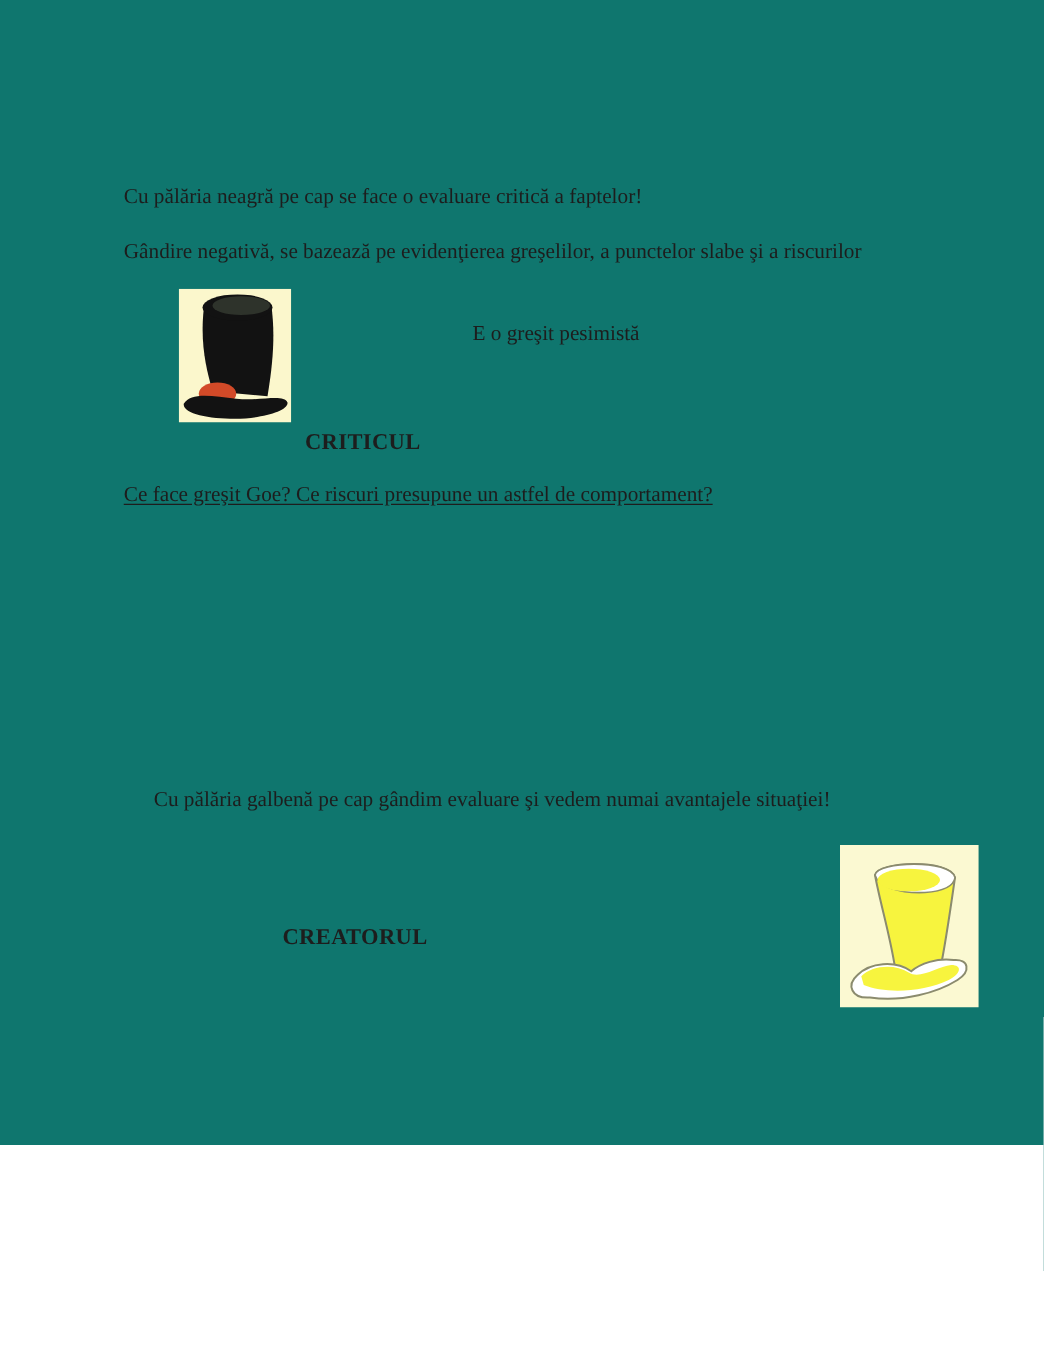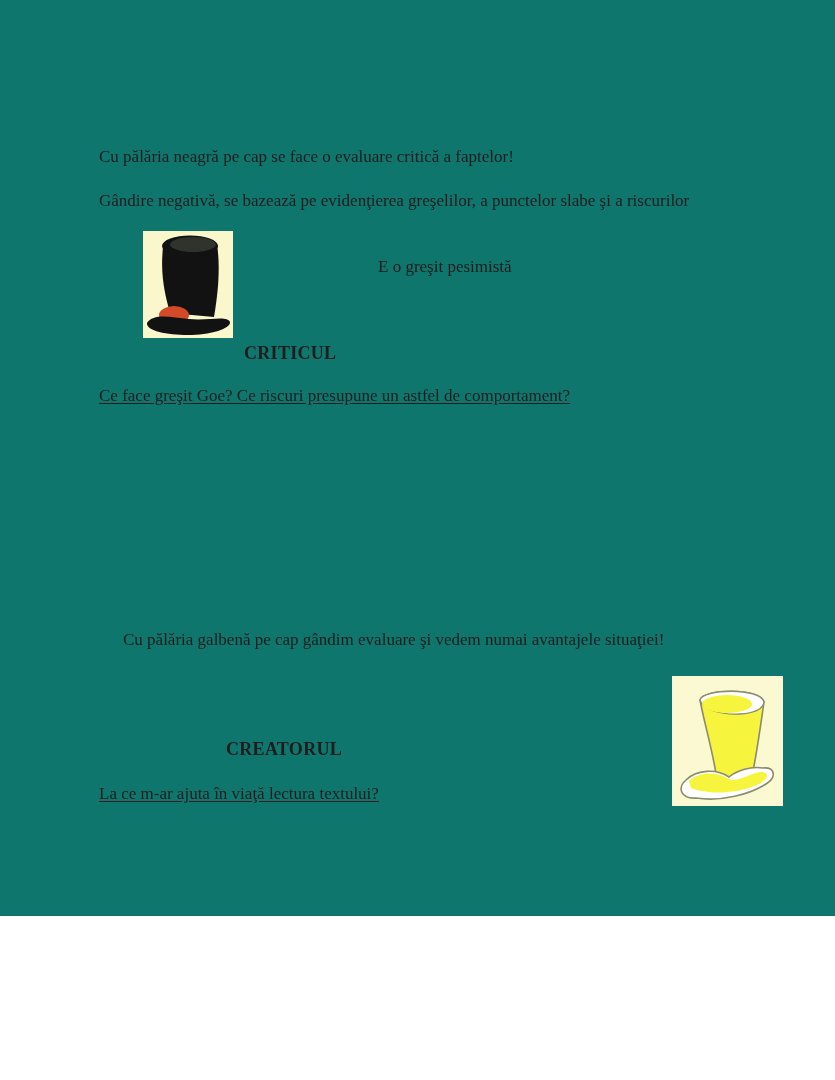--- a/index.html
+++ b/index.html
@@ -69,15 +69,14 @@
     <ellipse cx="55" cy="28" rx="25" ry="9" fill="#f7f43e"></ellipse>
 
     <path d="M 14 104 C 5 112 9 123 24 122 C 50 126 78 118 94 108 C 105 101 103 91 91 92 C 78 90 64 95 57 101 C 44 92 24 94 14 104 Z" stroke-width="1.6" fill="#ffffff"></path>
     <path d="M 14 104 C 5 112 9 123 24 122 C 50 126 78 118 94 108 C 105 101 103 91 91 92 C 78 90 64 95 57 101 C 44 92 24 94 14 104 Z" fill="none" stroke-width="1.6" stroke="#8b8b6e"></path>
 
     <path d="M 17 105 C 26 96 44 95 55 102 C 64 108 78 97 89 96 C 98 96 97 103 87 108 C 66 118 36 119 19 112 Z" fill="#f7f43e"></path>
   </svg>
 
   <div class="abs heading" style="left:226px; top:738px;">CREATORUL</div>
 
-  <div class="abs underlined" style="left:99px; top:783px; width:500px;">La ce m-ar ajuta în viaţă lectura textului?</div>
 
 </div>
 
 </body></html>

